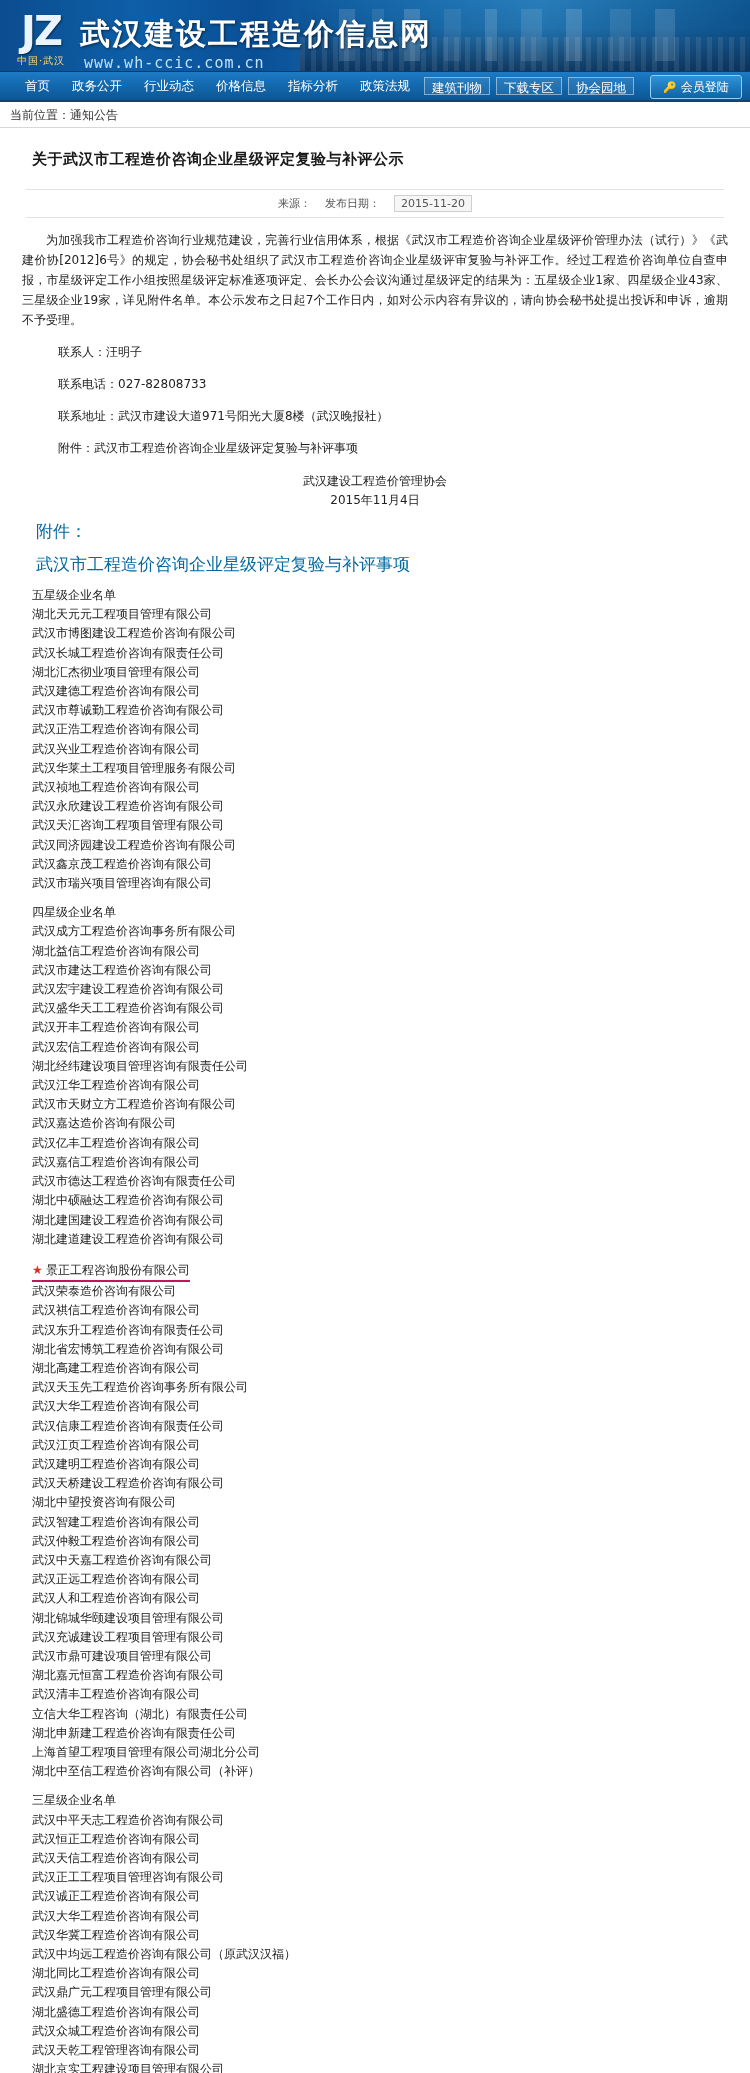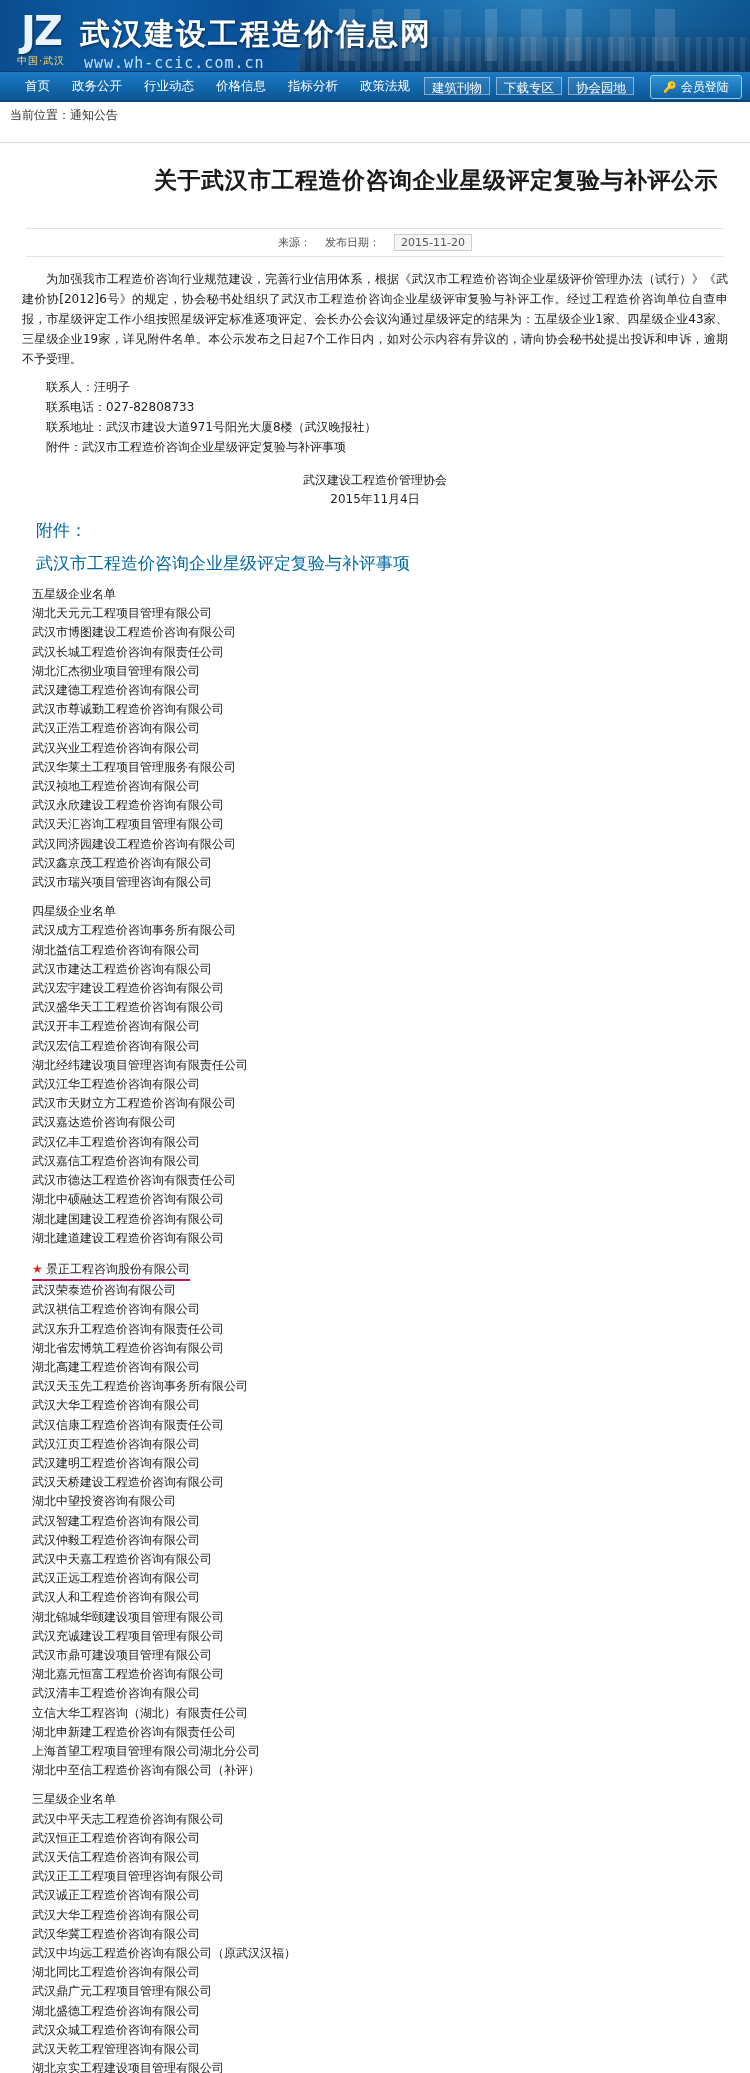--- a/index.html
+++ b/index.html
@@ -113,71 +113,71 @@
     border: 1px solid #8fd0f5;
     border-radius: 3px;
     color: #fff; font-size: 12px;
     display: flex; align-items: center; justify-content: center;
     gap: 4px;
     cursor: pointer;
   }
   .login-btn .key { font-size: 11px; }
   
   .crumb {
-    height: 41px;
+    height: 26px;
     line-height: 26px;
     font-size: 12px;
     color: #333;
     padding-left: 10px;
     border-bottom: 1px solid #d7d7d7;
     background: #fff;
   }
   
   .content {
     padding: 0 22px 10px 22px;
   }
   .doc-title {
-    text-align: right;
-    font-size: 23px;
+    text-align: left;
+    font-size: 15px;
     font-weight: bold;
     color: #1a1a1a;
     padding: 22px 10px 16px 10px;
     letter-spacing: .5px;
   }
   .meta-bar {
     display: flex;
     justify-content: center;
     align-items: center;
     gap: 14px;
     font-size: 11px;
     color: #555;
     border-top: 1px solid #e3e3e3;
     border-bottom: 1px solid #e3e3e3;
     padding: 5px 0;
-    margin: 16px 4px 12px 4px;
+    margin: 4px 4px 12px 4px;
   }
   .meta-bar .date-box {
     border: 1px solid #cfcfcf;
     background: #f6f6f6;
     padding: 1px 6px;
   }
   .body-text {
     font-size: 12px;
     line-height: 20px;
     color: #222;
     text-align: justify;
     text-indent: 2em;
     margin: 0 0 8px 0;
   }
   .contact-line {
     font-size: 12px;
     line-height: 20px;
     color: #222;
     text-indent: 2em;
-    margin: 0;
+    margin: 12px;
   }
   .signer {
     text-align: center;
     font-size: 12px;
     line-height: 19px;
     color: #222;
     margin: 14px 0 4px 0;
   }
   .attach-head {
     font-size: 17px;

